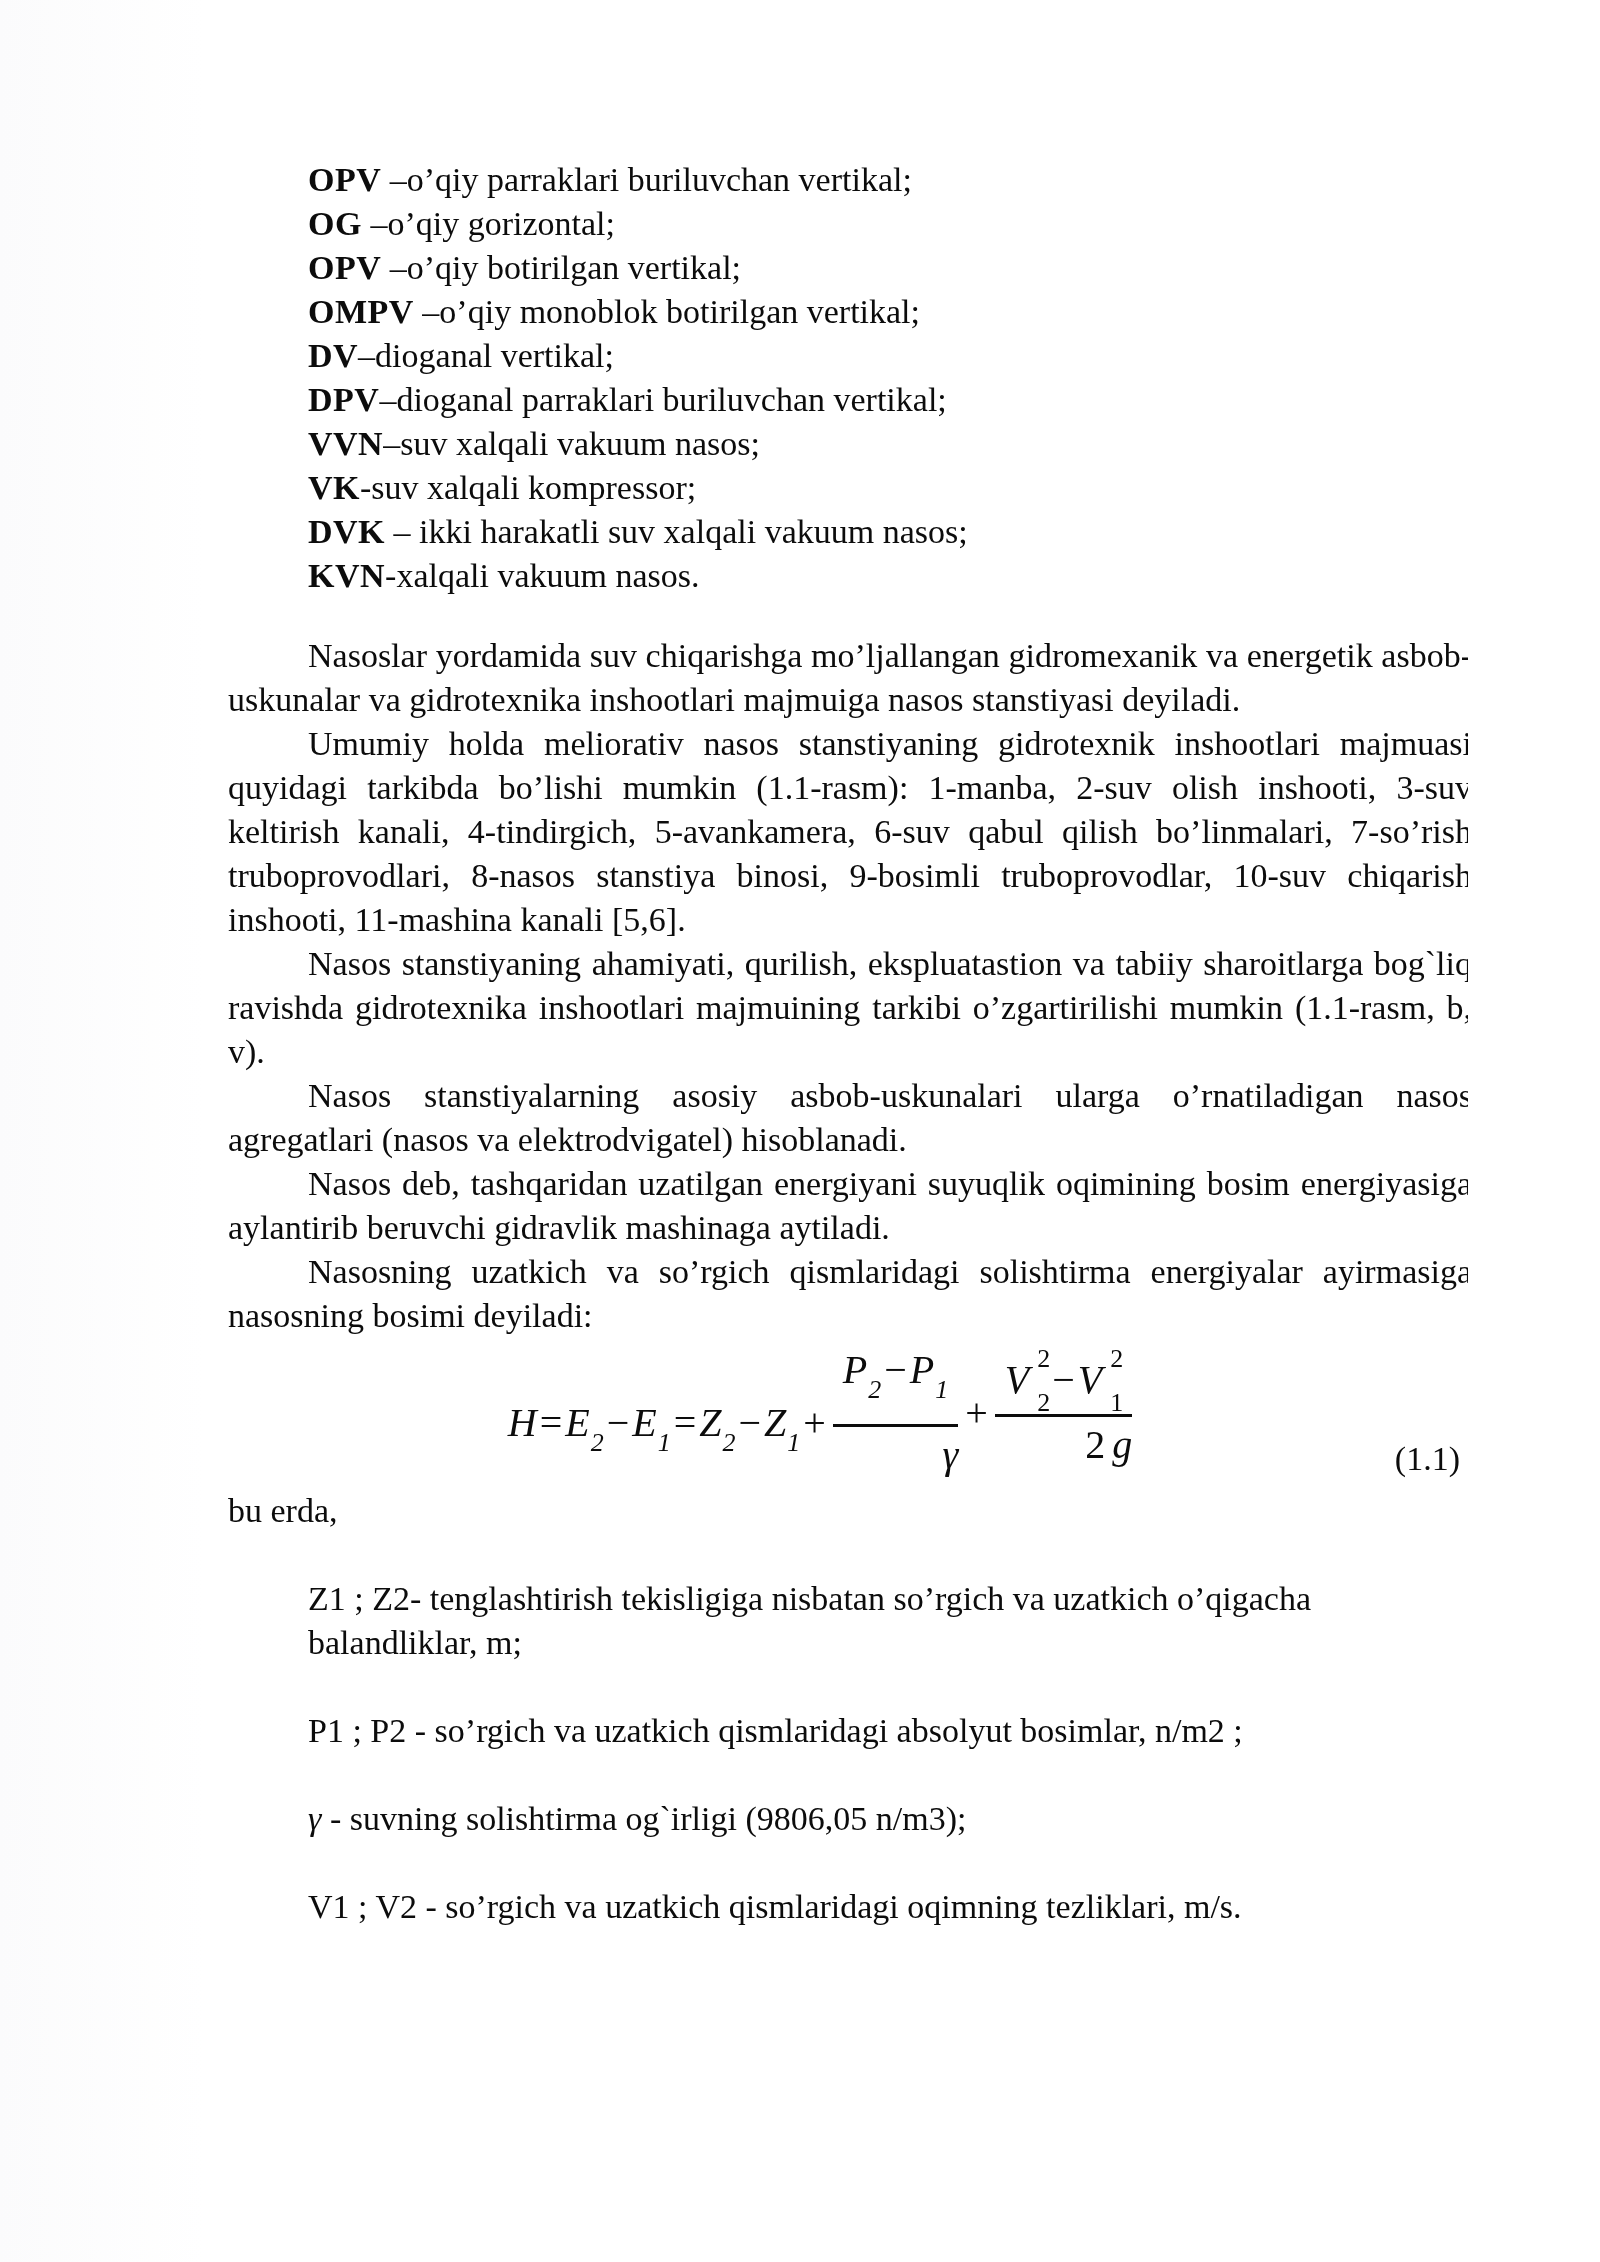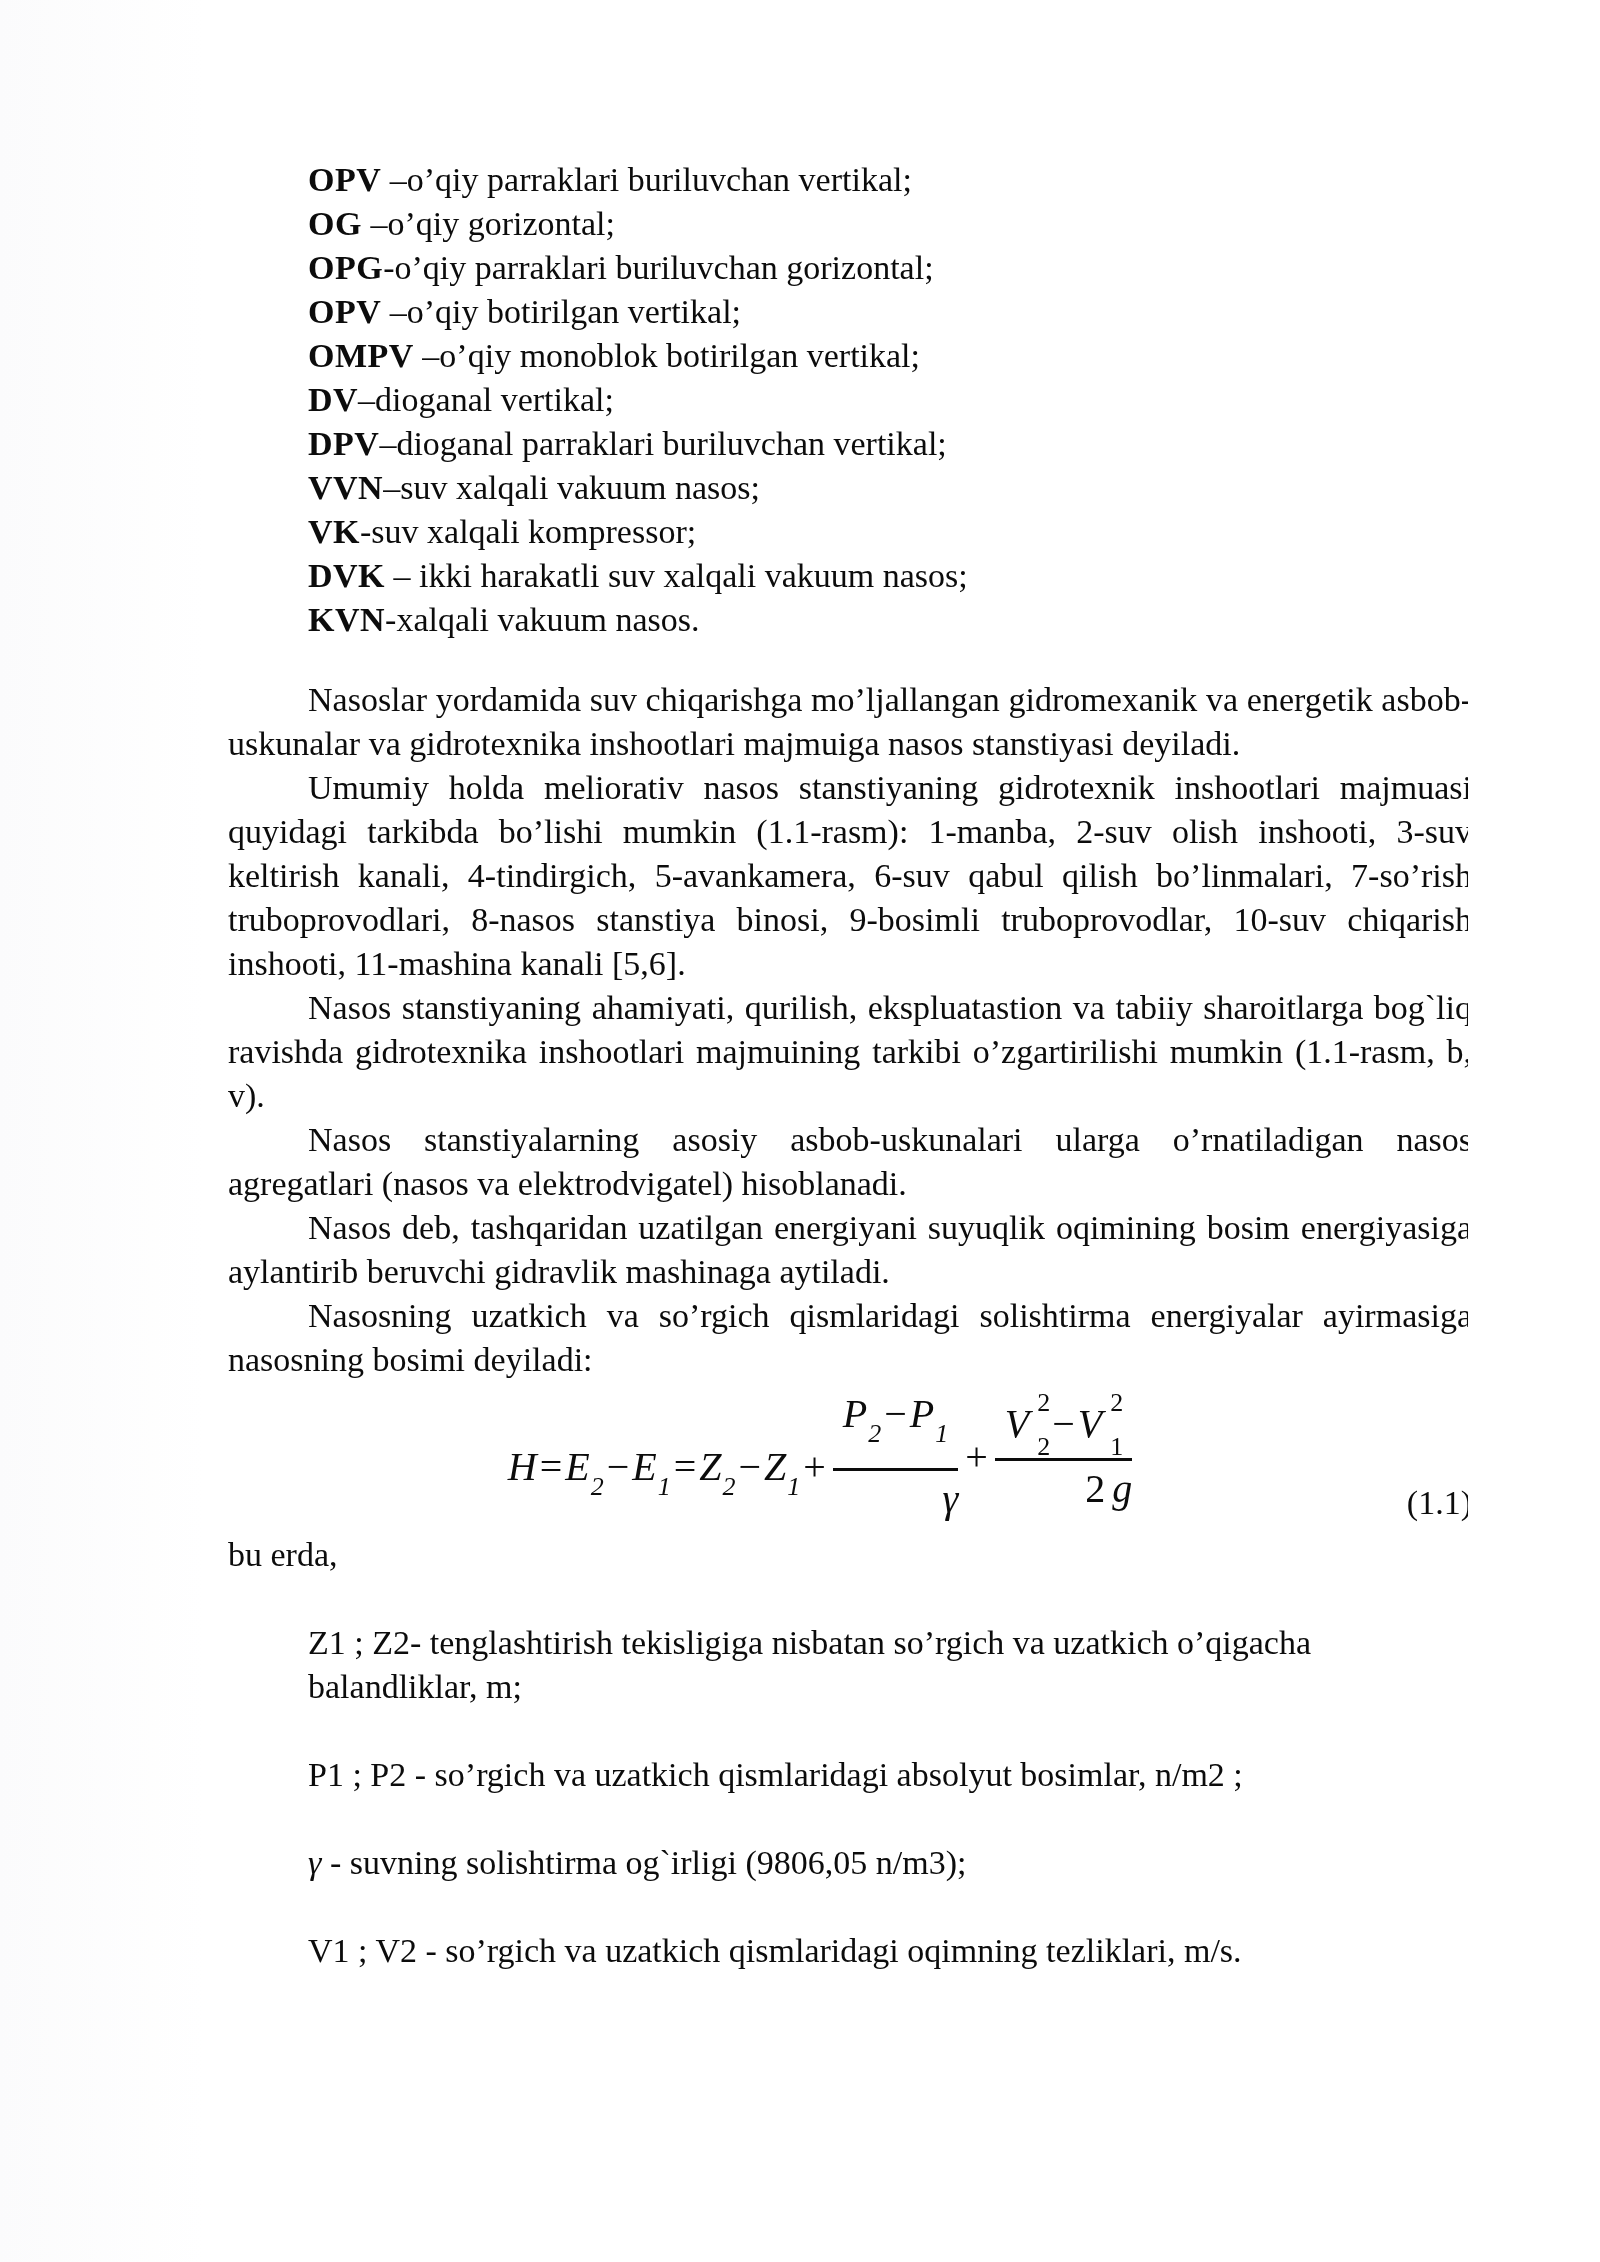--- a/index.html
+++ b/index.html
@@ -95,36 +95,35 @@
       right: -1px;
       font-size: 26px;
       line-height: 1;
       font-style: normal;
     }
     .ss-sup { top: -10px; }
     .ss-sub { bottom: -12px; }
     .fden-g { margin-left: 7px; }
     .eqnum {
       position: absolute;
-      right: 0;
+      right: 12px;
       bottom: 8px;
       font-size: 34px;
       font-style: normal;
     }
   </style>
 </head>
 <body>
 
 <div class="page">
   <div class="content">
 
     <ul class="abbrev">
       <li><b>OPV</b><span> –o’qiy parraklari buriluvchan vertikal;</span></li>
       <li><b>OG</b><span> –o’qiy gorizontal;</span></li>
-      <li><b>OPG</b><span>-o’qiy parraklari buriluvchan gorizontal;</span></li>
       <li><b>OPV</b><span> –o’qiy botirilgan vertikal;</span></li>
       <li><b>OMPV</b><span> –o’qiy monoblok botirilgan vertikal;</span></li>
       <li><b>DV</b><span>–dioganal vertikal;</span></li>
       <li><b>DPV</b><span>–dioganal parraklari buriluvchan vertikal;</span></li>
       <li><b>VVN</b><span>–suv xalqali vakuum nasos;</span></li>
       <li><b>VK</b><span>-suv xalqali kompressor;</span></li>
       <li><b>DVK</b><span> – ikki harakatli suv xalqali vakuum nasos;</span></li>
       <li><b>KVN</b><span>-xalqali vakuum nasos.</span></li>
     </ul>
 

